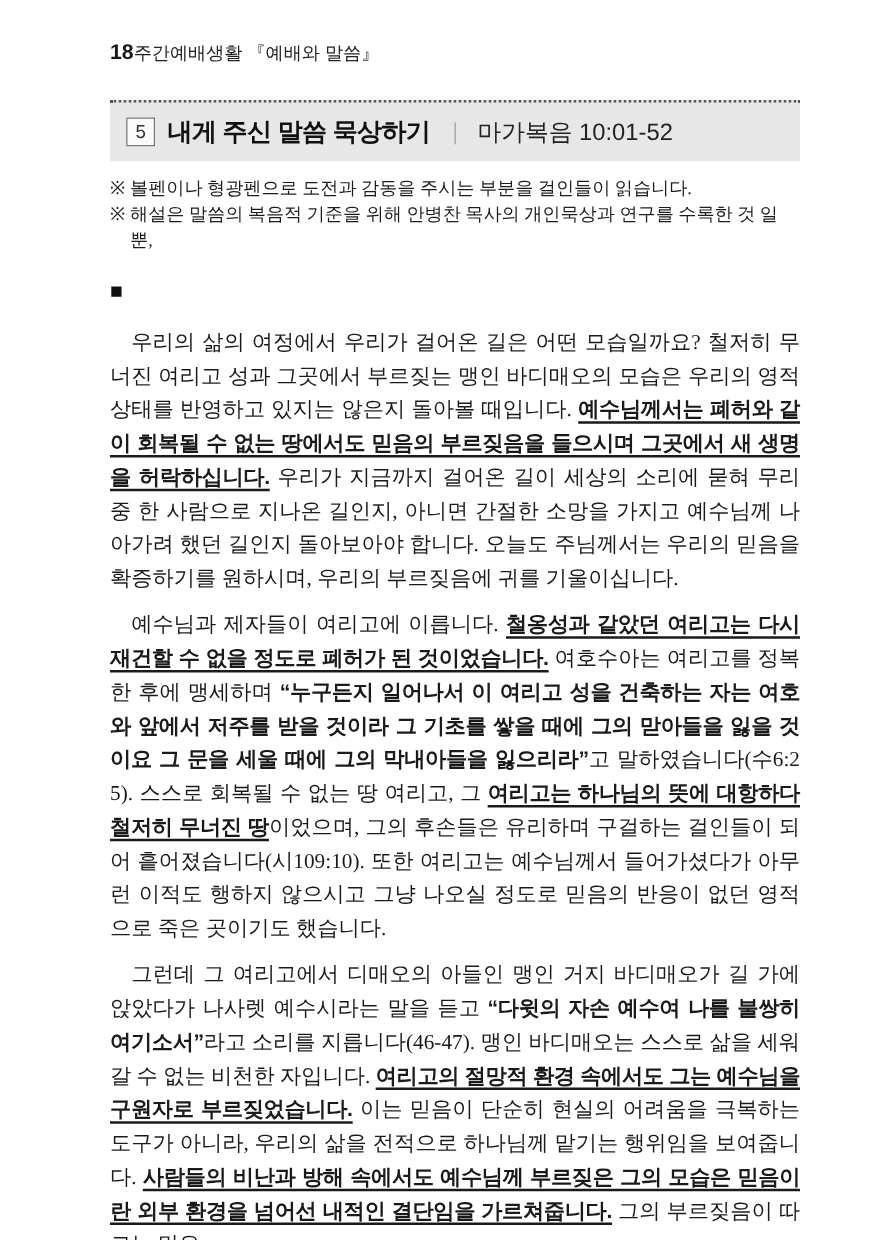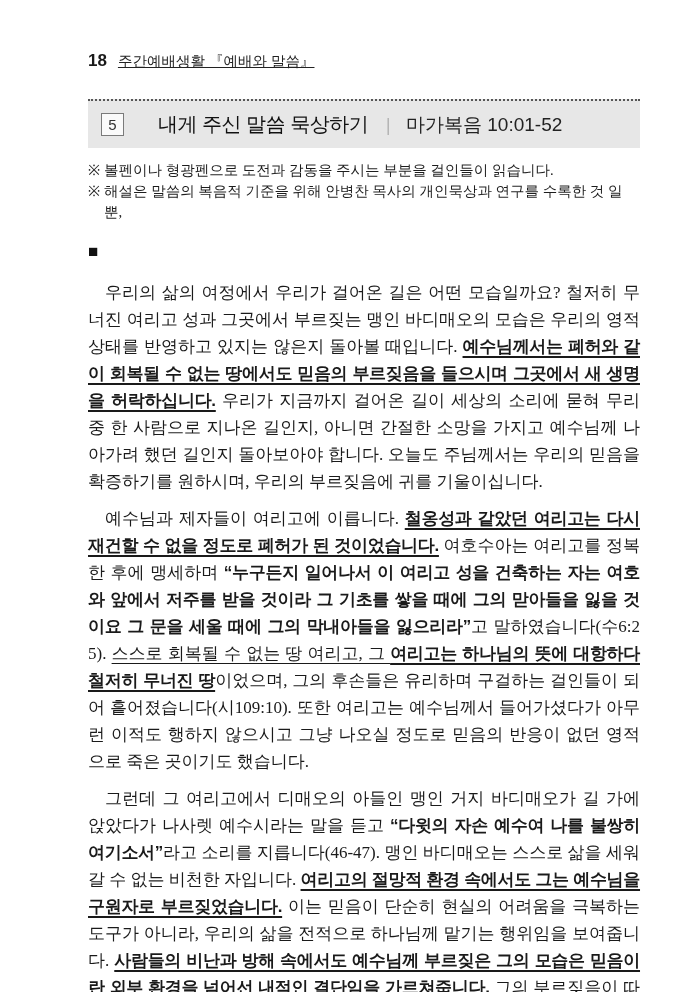--- a/index.html
+++ b/index.html
@@ -3,36 +3,36 @@
 <meta charset="utf-8">
 <style>
   html,body{margin:0;padding:0;background:#ffffff;}
   .page{
     width:700px;height:992px;background:#fff;position:relative;box-sizing:border-box;
     padding:32px 60px 0 88px;
     font-family:"Liberation Serif","DejaVu Serif",serif;
     color:#1a1a1a;overflow:hidden;
   }
   
-  .running-header{display:flex;align-items:baseline;gap:11px;margin-top:19px;}
+  .running-header{display:flex;align-items:baseline;}
   .page-number{font-family:"Liberation Sans","DejaVu Sans",sans-serif;font-weight:700;font-size:17px;}
-  .booklet-title{font-family:"Liberation Sans","DejaVu Sans",sans-serif;font-size:14.5px;color:#222;text-decoration:underline;}
+  .booklet-title{font-family:"Liberation Sans","DejaVu Sans",sans-serif;font-size:14.5px;color:#222;}
   
   .section-box{
     margin-top:28px;background:#e7e7e7;border-top:2px dotted #555;
     padding:10px 12px 10px 13px;display:flex;align-items:center;
   }
   .badge{
     flex:0 0 auto;width:21px;height:21px;line-height:21px;text-align:center;
     border:1px solid #7a7a7a;background:#fafafa;color:#333;
     font-family:"Liberation Sans","DejaVu Sans",sans-serif;font-size:15px;margin-right:10px;
   }
   .box-title{
-    font-family:"Liberation Sans","DejaVu Sans",sans-serif;font-weight:400;font-size:20px;
-    letter-spacing:-0.5px;color:#111;white-space:nowrap;margin-left:24px;
+    font-family:"Liberation Sans","DejaVu Sans",sans-serif;font-weight:700;font-size:20px;
+    letter-spacing:-0.5px;color:#111;white-space:nowrap;
   }
   .box-sep{color:#9a9a9a;font-size:19px;margin:0 16px 0 18px;font-weight:400;}
   .box-ref{font-family:"Liberation Sans","DejaVu Sans",sans-serif;font-size:19px;color:#222;white-space:nowrap;}
   
   .notes{margin-top:12px;font-size:14.5px;line-height:21px;color:#1d1d1d;}
   .note{position:relative;padding-left:16px;}
   .note-marker{position:absolute;left:0;top:0;}
   
   .section-heading{
     margin-top:20px;font-family:"Liberation Sans","DejaVu Sans",sans-serif;
@@ -42,21 +42,21 @@
   .heading-bullet{font-size:17px;line-height:1;}
   
   .body-text{margin-top:19px;font-size:17px;line-height:27px;text-align:justify;word-break:break-all;}
   .para{margin:0;text-indent:17px;}
   .para + .para{margin-top:10px;}
   .seg-n{font-weight:400;}
   .seg-b,.seg-bu{
     font-family:"Liberation Sans","DejaVu Sans",sans-serif;font-weight:700;letter-spacing:-0.3px;
   }
   .seg-bu{text-decoration:underline;text-underline-offset:4px;text-decoration-thickness:1.5px;}
-  .seg-u{text-decoration:underline;text-underline-offset:4px;text-decoration-thickness:1px;margin-top:28px;}
+  .seg-u{text-underline-offset:4px;text-decoration-thickness:1px;margin-top:28px;}
 </style>
 </head>
 <body>
 
 <div class="page">
 
   <div class="running-header">
     <span class="page-number">18</span>
     <span class="booklet-title">주간예배생활 『예배와 말씀』</span>
   </div>

